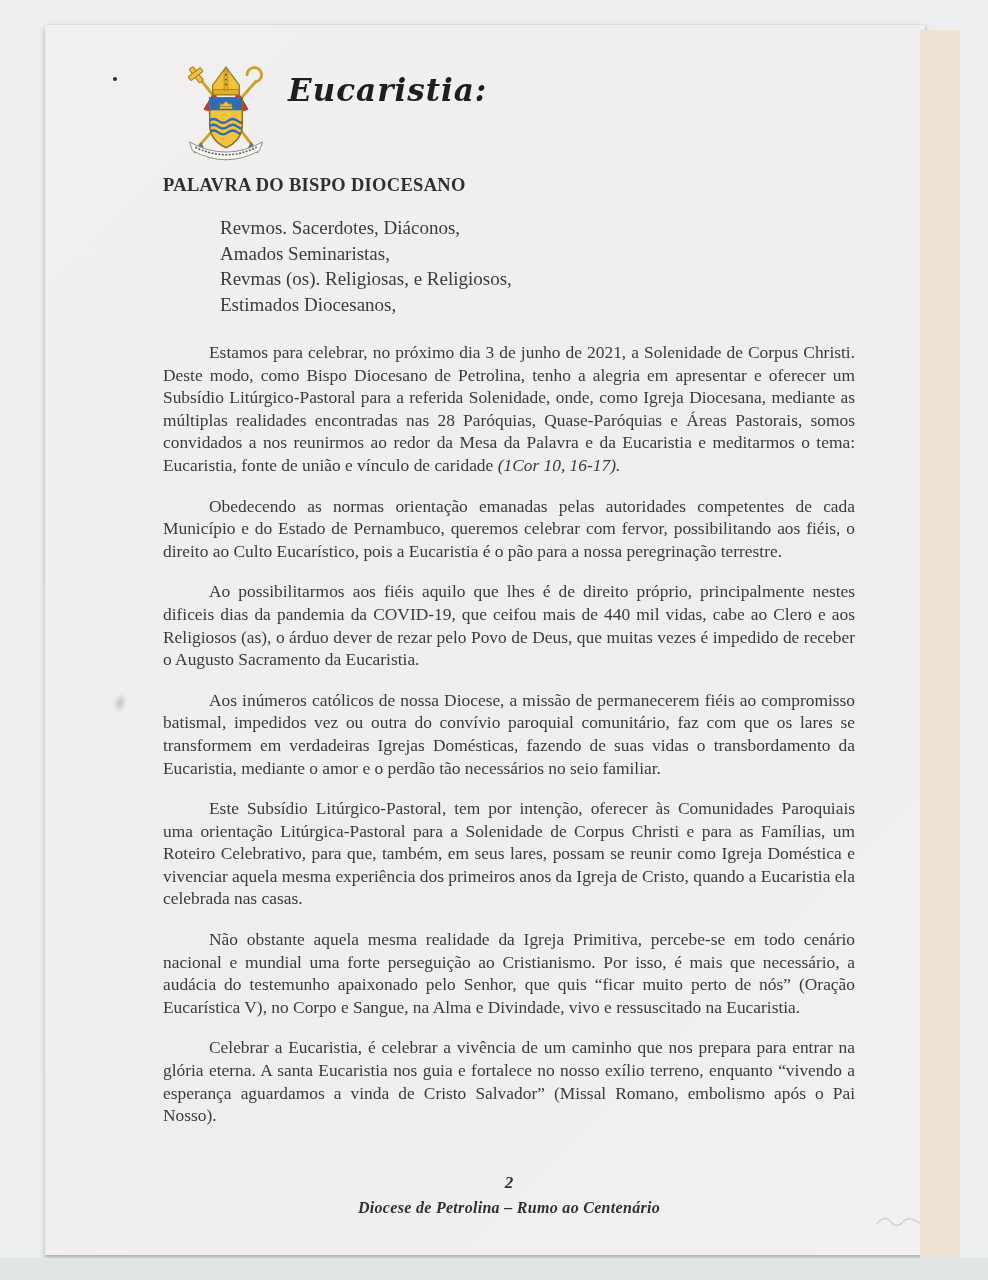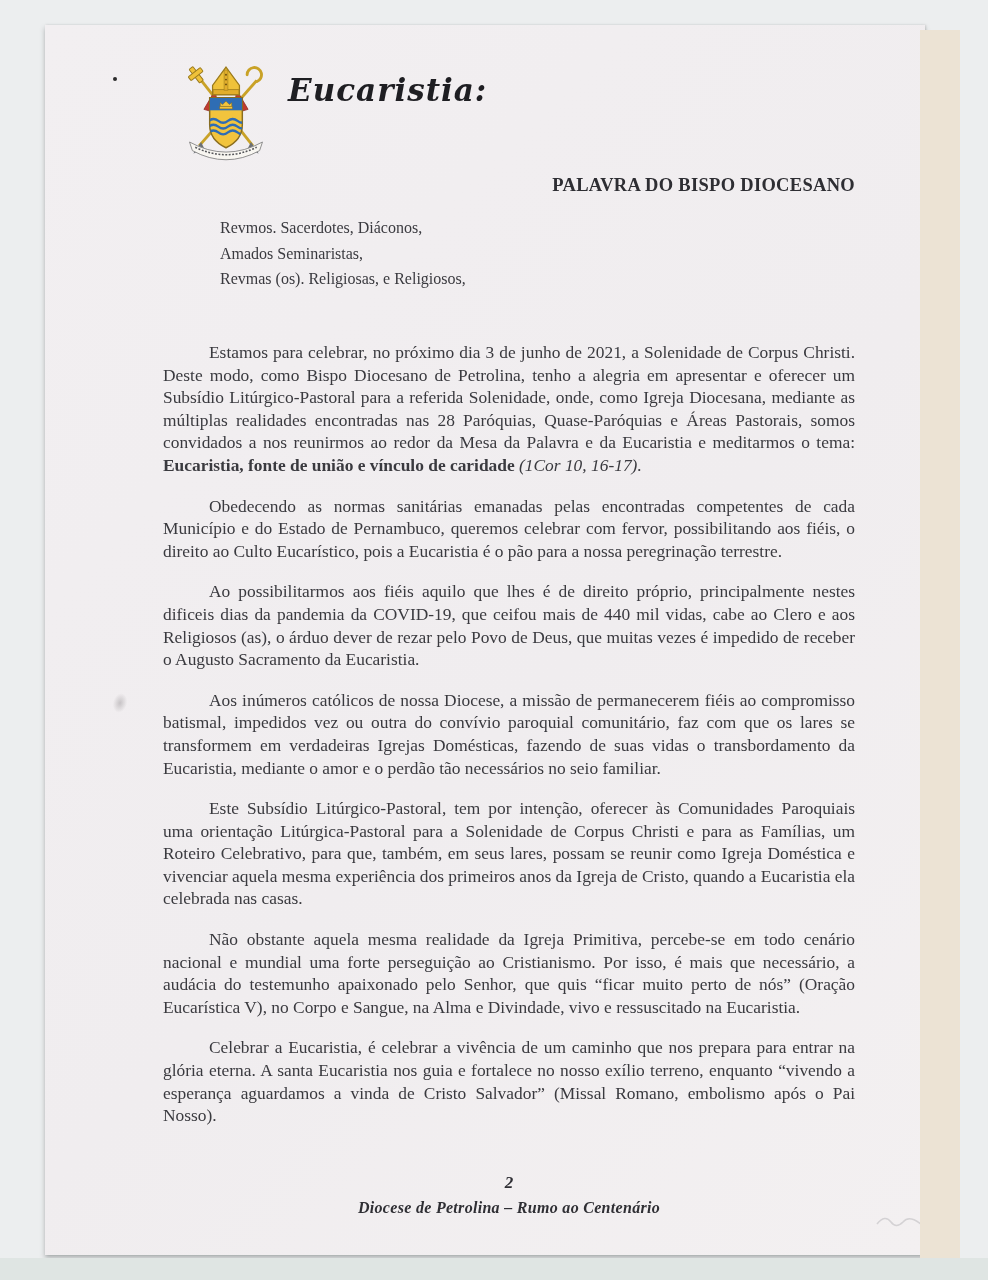--- a/index.html
+++ b/index.html
@@ -42,36 +42,36 @@
     font-size: 31px; letter-spacing: 1px; line-height: 34px;
   }
   .logo-subtitle {
     font-family: "DejaVu Serif", serif;
     font-style: italic; font-weight: 600;
     font-size: 22px; letter-spacing: 0.5px; margin-top: 10px;
   }
 
   .doc-title {
     position: absolute; top: 150px; left: 118px; right: 70px;
-    text-align: right; font-weight: 700; font-size: 18.5px;
+    text-align: left; font-weight: 700; font-size: 18.5px;
     letter-spacing: 0.3px; color: #2e2e33;
   }
 
   .salutation {
     position: absolute; top: 190px; left: 175px; right: 70px;
-    font-size: 16px; line-height: 25.5px; color: #3a3a3f;
+    font-size: 19px; line-height: 25.5px; color: #3a3a3f;
   }
 
   .body-text {
     position: absolute; top: 316px; left: 118px; right: 70px;
     font-size: 17.4px; line-height: 22.6px; color: #3a3a3f;
     text-align: justify;
   }
   .body-text p { margin: 0 0 18px 0; text-indent: 46px; }
-  .body-text strong { font-weight: 700; }
+  .body-text strong { font-weight: 400; }
   .body-text em { }
 
   .footer {
     position: absolute; top: 1146px; left: 118px; right: 70px;
     text-align: center; color: #2f2f34;
   }
   .footer .page-num {
     font-size: 17px; font-weight: 700; font-style: italic; line-height: 24px;
   }
   .footer .footer-line {
@@ -134,25 +134,26 @@
       <div class="logo-title">Eucaristia:</div>
     </div>
   </div>
 
   <div class="doc-title">PALAVRA DO BISPO DIOCESANO</div>
 
   <div class="salutation">
     <div>Revmos. Sacerdotes, Diáconos,</div>
     <div>Amados Seminaristas,</div>
     <div>Revmas (os). Religiosas, e Religiosos,</div>
+    <div>Estimados Diocesanos,</div>
   </div>
 
   <div class="body-text">
     <p><span>Estamos para celebrar, no próximo dia 3 de junho de 2021, a Solenidade de Corpus Christi. Deste modo, como Bispo Diocesano de Petrolina, tenho a alegria em apresentar e oferecer um Subsídio Litúrgico-Pastoral para a referida Solenidade, onde, como Igreja Diocesana, mediante as múltiplas realidades encontradas nas 28 Paróquias, Quase-Paróquias e Áreas Pastorais, somos convidados a nos reunirmos ao redor da Mesa da Palavra e da Eucaristia e meditarmos o tema: </span><strong>Eucaristia, fonte de união e vínculo de caridade </strong><em>(1Cor 10, 16-17).</em></p>
-    <p>Obedecendo as normas sanitárias emanadas pelas encontradas competentes de cada Município e do Estado de Pernambuco, queremos celebrar com fervor, possibilitando aos fiéis, o direito ao Culto Eucarístico, pois a Eucaristia é o pão para a nossa peregrinação terrestre.</p>
+    <p>Obedecendo as normas orientação emanadas pelas autoridades competentes de cada Município e do Estado de Pernambuco, queremos celebrar com fervor, possibilitando aos fiéis, o direito ao Culto Eucarístico, pois a Eucaristia é o pão para a nossa peregrinação terrestre.</p>
     <p>Ao possibilitarmos aos fiéis aquilo que lhes é de direito próprio, principalmente nestes dificeis dias da pandemia da COVID-19, que ceifou mais de 440 mil vidas, cabe ao Clero e aos Religiosos (as), o árduo dever de rezar pelo Povo de Deus, que muitas vezes é impedido de receber o Augusto Sacramento da Eucaristia.</p>
     <p>Aos inúmeros católicos de nossa Diocese, a missão de permanecerem fiéis ao compromisso batismal, impedidos vez ou outra do convívio paroquial comunitário, faz com que os lares se transformem em verdadeiras Igrejas Domésticas, fazendo de suas vidas o transbordamento da Eucaristia, mediante o amor e o perdão tão necessários no seio familiar.</p>
     <p>Este Subsídio Litúrgico-Pastoral, tem por intenção, oferecer às Comunidades Paroquiais uma orientação Litúrgica-Pastoral para a Solenidade de Corpus Christi e para as Famílias, um Roteiro Celebrativo, para que, também, em seus lares, possam se reunir como Igreja Doméstica e vivenciar aquela mesma experiência dos primeiros anos da Igreja de Cristo, quando a Eucaristia ela celebrada nas casas.</p>
     <p>Não obstante aquela mesma realidade da Igreja Primitiva, percebe-se em todo cenário nacional e mundial uma forte perseguição ao Cristianismo. Por isso, é mais que necessário, a audácia do testemunho apaixonado pelo Senhor, que quis “ficar muito perto de nós” (Oração Eucarística V), no Corpo e Sangue, na Alma e Divindade, vivo e ressuscitado na Eucaristia.</p>
     <p>Celebrar a Eucaristia, é celebrar a vivência de um caminho que nos prepara para entrar na glória eterna. A santa Eucaristia nos guia e fortalece no nosso exílio terreno, enquanto “vivendo a esperança aguardamos a vinda de Cristo Salvador” (Missal Romano, embolismo após o Pai Nosso).</p>
   </div>
 
   <div class="footer">
     <div class="page-num">2</div>
     <div class="footer-line">Diocese de Petrolina – Rumo ao Centenário</div>

